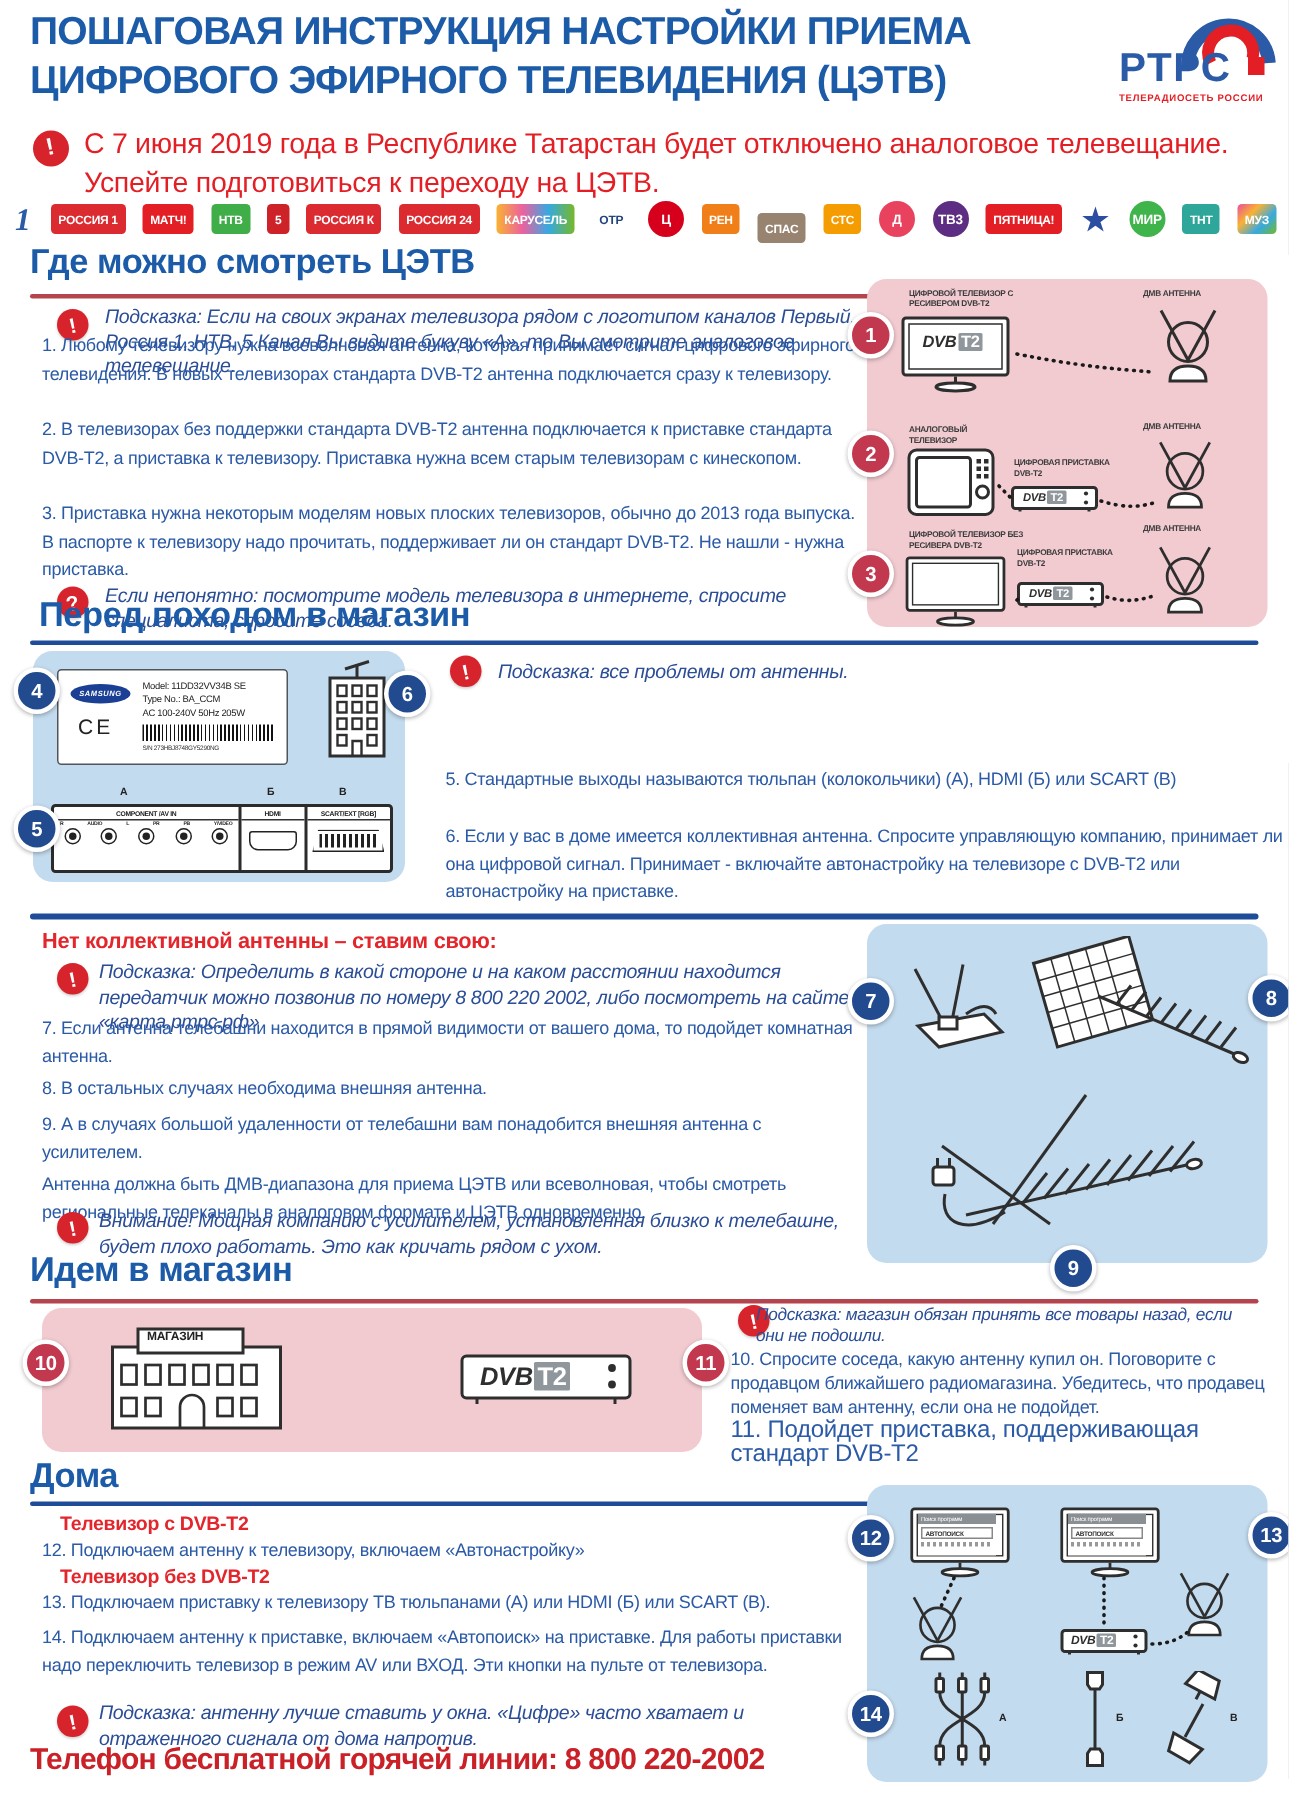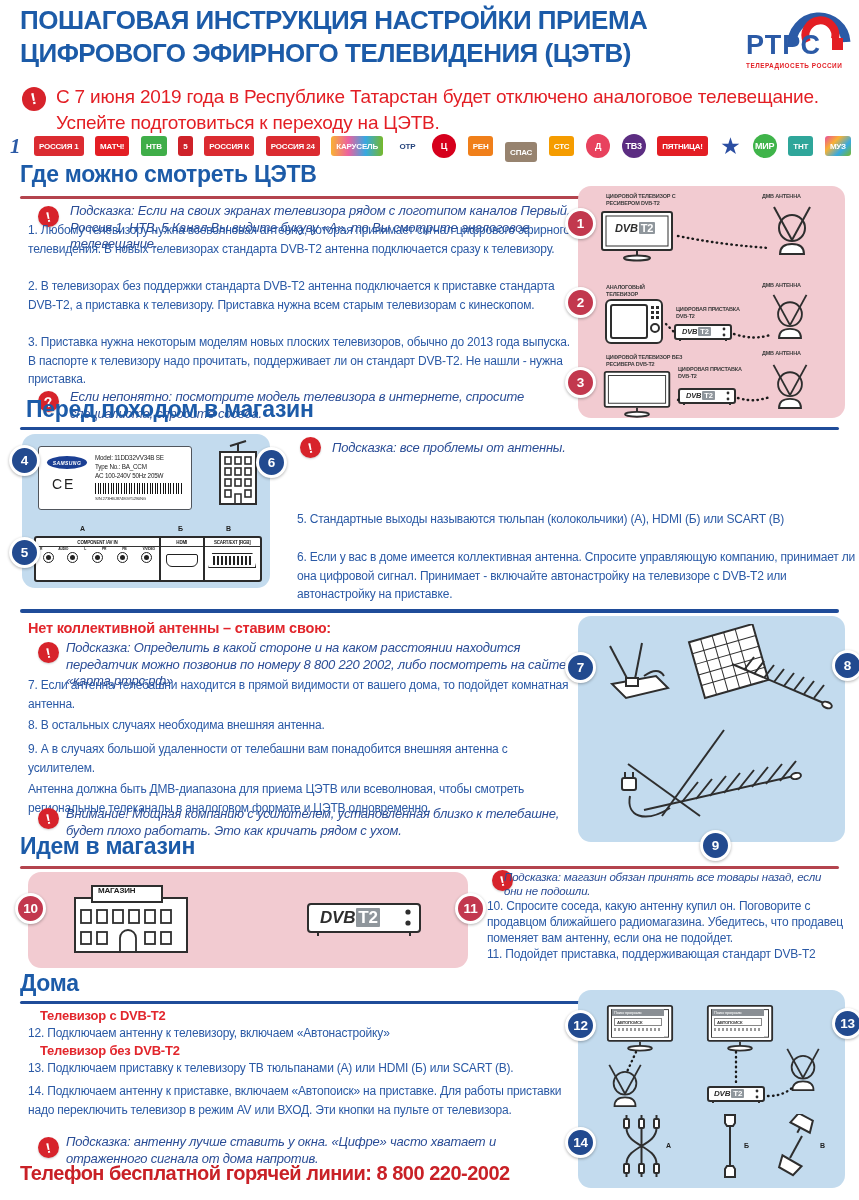--- a/index.html
+++ b/index.html
@@ -411,21 +411,21 @@
     <div class="dvblogo" style="left:292px;top:36px;font-size:17px"><span>DVB</span><span class="t2">T2</span></div>
   </div>
   <div class="badge red" style="left:15px;top:893px">10</div>
   <div class="badge red" style="left:455px;top:893px">11</div>
 
   <div class="hicon" style="left:492px;top:870px">
       <span>!</span>
     </div>
   <div class="hint" style="left:504px;top:870px;width:330px;font-size:11.5px;line-height:14px">Подсказка: магазин обязан принять все товары назад, если они не подошли.</div>
   <div class="item" style="left:487px;top:898px;width:366px;font-size:12px;line-height:16px">10. Спросите соседа, какую антенну купил он. Поговорите с продавцом ближайшего радиомагазина. Убедитесь, что продавец поменяет вам антенну, если она не подойдет.</div>
-  <div class="item" style="left:487px;top:946px;width:366px;font-size:12px;line-height:16px">11. Подойдет приставка, поддерживающая стандарт DVB-T2</div>
+  <div class="item" style="left:487px;top:946px;width:366px;font-size:16px;line-height:16px">11. Подойдет приставка, поддерживающая стандарт DVB-T2</div>
 
   <div class="h2" style="left:20px;top:970px">Дома</div>
   <div class="rule navy" style="top:1001px"></div>
 
   <div class="subred" style="left:40px;top:1008px;font-size:13px">Телевизор с DVB-T2</div>
   <div class="item" style="left:28px;top:1024px;width:548px">12. Подключаем антенну к телевизору, включаем «Автонастройку»</div>
   <div class="subred" style="left:40px;top:1043px;font-size:13px">Телевизор без DVB-T2</div>
   <div class="item" style="left:28px;top:1059px;width:548px">13. Подключаем приставку к телевизору ТВ тюльпанами (А) или HDMI (Б) или SCART (В).</div>
   <div class="item" style="left:28px;top:1082px;width:548px">14. Подключаем антенну к приставке, включаем «Автопоиск» на приставке. Для работы приставки надо переключить телевизор в режим AV или ВХОД. Эти кнопки на пульте от телевизора.</div>
   <div class="hicon" style="left:38px;top:1137px">

